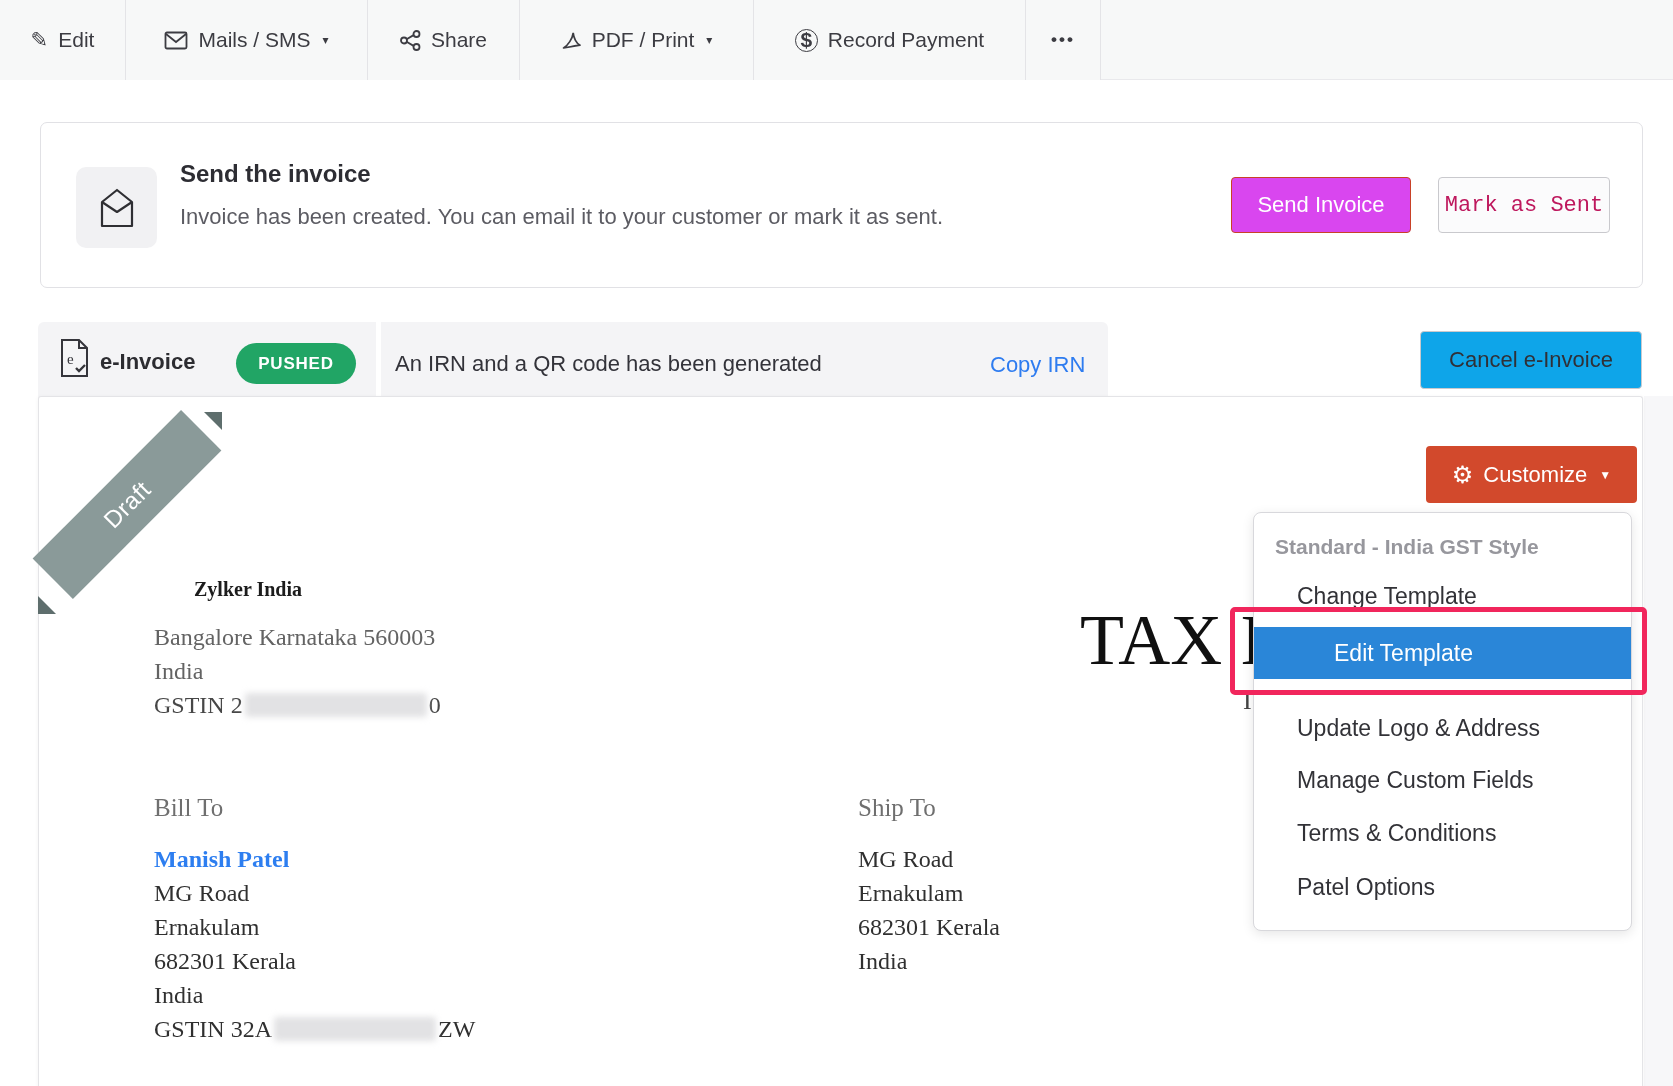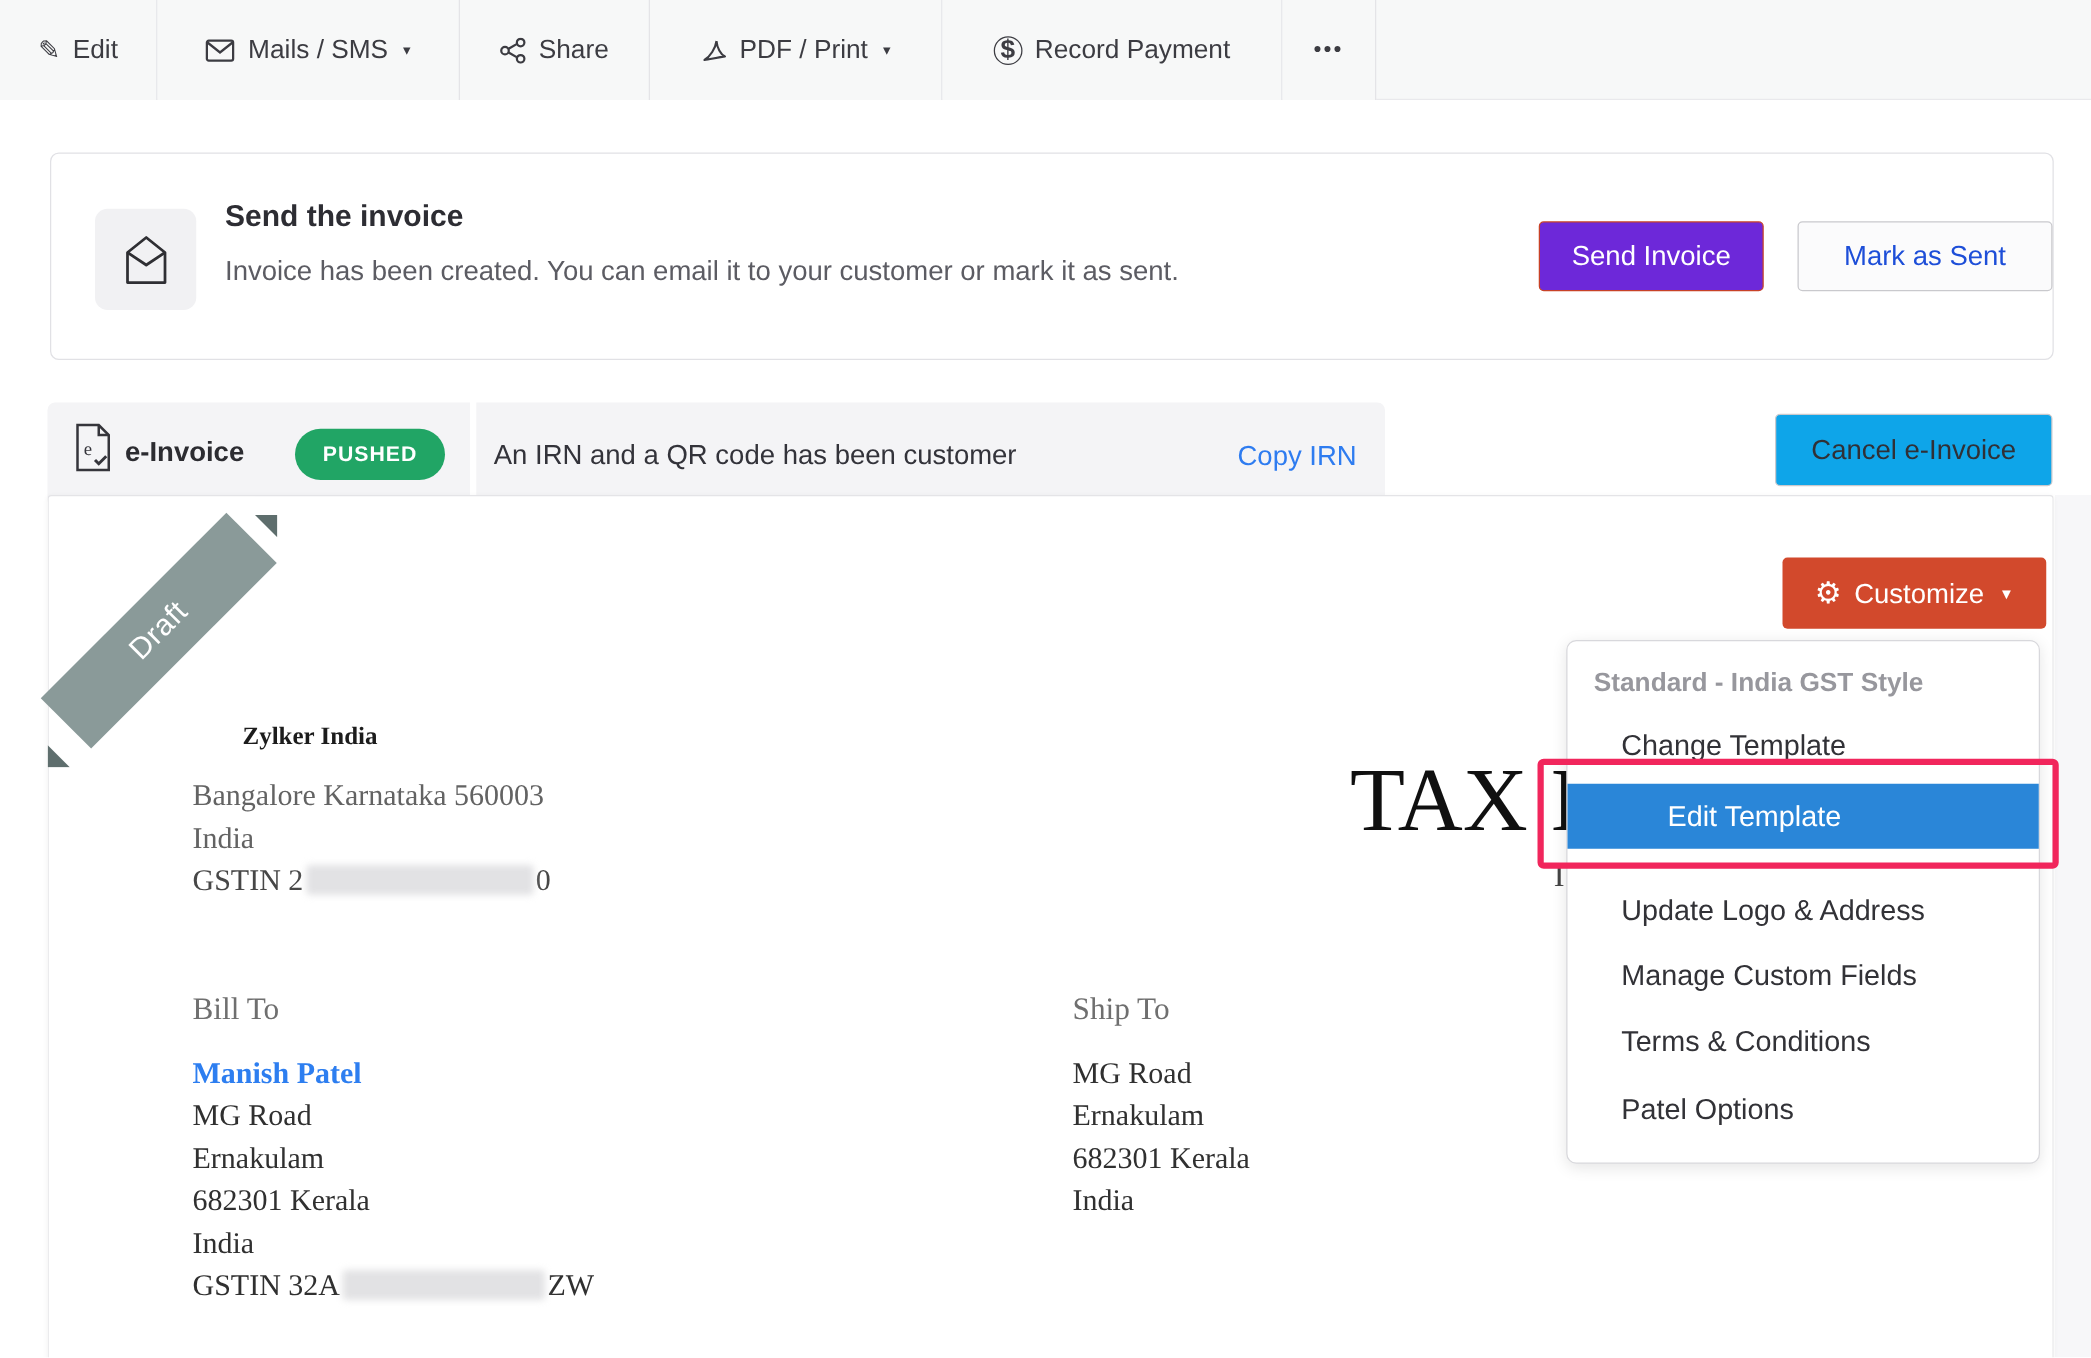--- a/index.html
+++ b/index.html
@@ -30,22 +30,22 @@
     position:absolute; left:40px; top:122px; width:1603px; height:166px;
     background:#fff; border:1px solid #e1e1e5; border-radius:7px; z-index:5;
   }
   .banner-icon {
     position:absolute; left:35px; top:44px; width:81px; height:81px;
     background:#f1f1f3; border-radius:10px; display:flex; align-items:center; justify-content:center;
   }
   .banner-title { position:absolute; left:139px; top:37px; font-size:24px; font-weight:bold; color:#2d2d33; line-height:28px; }
   .banner-msg   { position:absolute; left:139px; top:81px; font-size:22px; color:#5c5c63; line-height:26px; }
   .btn { display:flex; align-items:center; justify-content:center; border-radius:4px; cursor:pointer; font-size:22px; }
-  .btn-red   { position:absolute; left:1190px; top:54px; width:180px; height:56px; background:#6d28d9; color:#fff; border:1px solid #c84227; }
-  .btn-ghost { position:absolute; left:1397px; top:54px; width:204px; height:56px; background:#fbfbfc; color:#1d4ed8; border:1px solid #c9c9cd; }
+  .btn-red   { position:absolute; left:1190px; top:54px; width:180px; height:56px; background:#d946ef; color:#fff; border:1px solid #c84227; }
+  .btn-ghost { position:absolute; left:1397px; top:54px; width:172px; height:56px; background:#fbfbfc; color:#be185d; border:1px solid #c9c9cd;font-family:Liberation Mono, monospace; }
   
   .einv-seg { position:absolute; background:#f4f4f6; }
   .einv-seg1 { left:38px;  top:322px; width:338px; height:84px; border-radius:6px 0 0 6px; }
   .einv-seg2 { left:381px; top:322px; width:727px; height:84px; border-radius:0 6px 6px 0; }
   .einv-label { position:absolute; left:100px; top:349px; font-size:22px; font-weight:bold; color:#2c2c31; }
   .einv-pill {
     position:absolute; left:236px; top:343px; width:120px; height:41px; border-radius:21px;
     background:#21a565; color:#fff; font-size:17px; font-weight:bold; letter-spacing:0.8px;
     display:flex; align-items:center; justify-content:center; z-index:6;
   }
@@ -186,21 +186,21 @@
   <div class="einv-icon">
     <svg width="30" height="40" viewBox="0 0 30 40">
         <path d="M2 2 H19 L27 10 V38 H2 Z" fill="none" stroke="#35353b" stroke-width="2"></path>
         <path d="M19 2 V10 H27" fill="none" stroke="#35353b" stroke-width="2"></path>
         <text x="7" y="26" font-size="15" font-family="Liberation Serif, serif" fill="#35353b">e</text>
         <path d="M16 30 l3 3 l6 -6" fill="none" stroke="#35353b" stroke-width="2.4"></path>
       </svg>
   </div>
   <div class="einv-label">e-Invoice</div>
   <div class="einv-pill">PUSHED</div>
-  <div class="einv-msg">An IRN and a QR code has been customer</div>
+  <div class="einv-msg">An IRN and a QR code has been generated</div>
   <div class="einv-copy">Copy IRN</div>
   <div class="btn btn-cancel">Cancel e-Invoice</div>
 
   <div class="paper"></div>
   <div class="right-gutter"></div>
 
   <div class="ribbon-fold-tr"></div>
   <div class="ribbon-fold-bl"></div>
   <div class="ribbon-band">
     <span>Draft</span>

